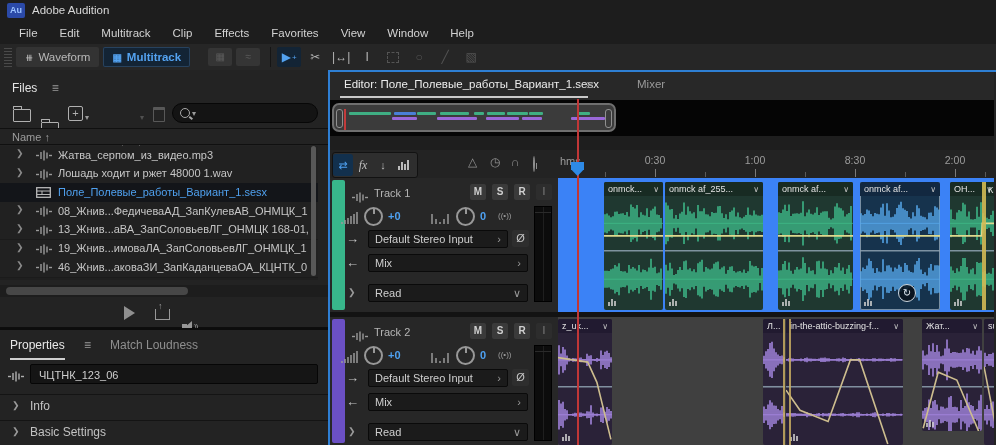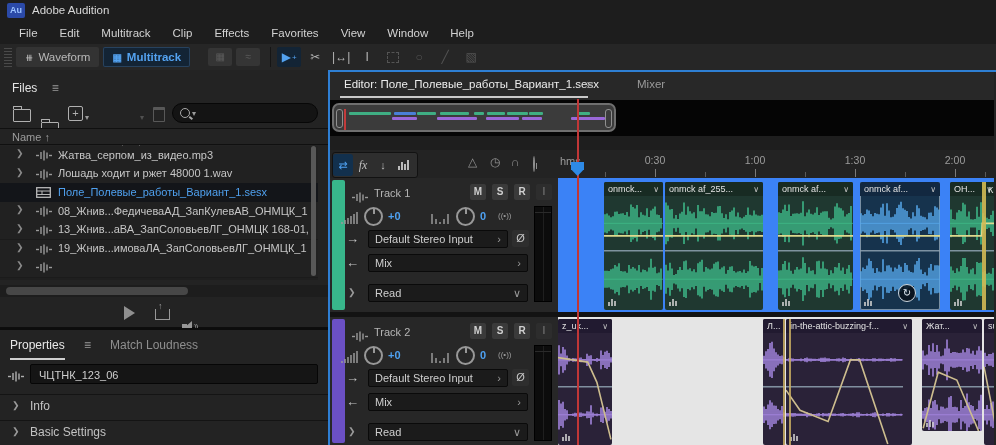--- a/index.html
+++ b/index.html
@@ -111,21 +111,21 @@
   .blue-val{position:absolute;font-size:11px;color:#4ea0f0;font-weight:bold;}
   .gray-ico{position:absolute;color:#9a9a9a;}
   .dd{position:absolute;height:18px;background:#1b1b1b;border:1px solid #0a0a0a;border-radius:2px;color:#cfcfcf;font-size:11px;line-height:17px;padding:0 6px;box-sizing:border-box;}
   .dd .dd-arrow{position:absolute;right:6px;color:#9a9a9a;}
   .phase-btn{position:absolute;width:17px;height:17px;background:#2e2e2e;border-radius:2px;color:#c5c5c5;font-size:11px;text-align:center;line-height:17px;}
   .meter{position:absolute;left:204px;top:28px;width:18px;height:96px;background:#0c0c0c;border:1px solid #000;box-sizing:border-box;}
   .meter:before{content:'';position:absolute;left:50%;top:0;bottom:0;width:1px;background:#1f1f1f;}
   .meter:after{content:'';position:absolute;left:0;right:0;top:5px;height:1px;background:#2a2a2a;}
   .lane{position:absolute;left:228px;top:0;width:436px;height:100%;overflow:hidden;}
   #lane1{background:#3b82f6;}
-  #lane2{background:#e5e5e5;}
+  #lane2{background:#404040;}
   .clip{position:absolute;border-radius:2px;overflow:hidden;}
   .clip.green{background:#1f3830;}
   .clip.blue{background:#16334d;box-shadow:inset 0 0 0 1px rgba(220,235,250,.5);}
   .clip.purple{background:#2a2238;}
   .clip-hdr{position:absolute;left:0;top:0;right:0;height:14px;display:flex;justify-content:space-between;align-items:center;padding:0 4px;font-size:9px;color:#e2e2e2;white-space:nowrap;overflow:hidden;}
   .green .clip-hdr{background:#182b23;}
   .blue .clip-hdr{background:#122840;}
   .purple .clip-hdr{background:#211a30;}
   .clip-hdr .chev{font-size:8px;color:#c0c0c0;margin-left:4px;}
   .clip svg{position:absolute;left:0;top:0;}
@@ -282,20 +282,21 @@
         <div class="chev">❯</div>
         <div class="f-ico"><svg width="16" height="11" viewBox="0 0 16 11" xmlns="http://www.w3.org/2000/svg">
             <g stroke="#9a9a9a" stroke-width="1.4">
               <line x1="0" y1="5.5" x2="3" y2="5.5"></line>
               <line x1="13" y1="5.5" x2="16" y2="5.5"></line>
               <line x1="5" y1="2" x2="5" y2="9"></line>
               <line x1="8" y1="0.5" x2="8" y2="10.5"></line>
               <line x1="11" y1="2.5" x2="11" y2="8.5"></line>
             </g>
           </svg></div>
+        <div class="flabel">46_Жнив...аковаЗИ_ЗапКаданцеваОА_КЦНТК_0</div>
       </div>
     </div>
   <div class="abs" id="v-scroll"></div>
   <div class="abs" id="h-scroll-track">
       <div id="h-scroll-thumb"></div>
     </div>
   <div class="abs" id="transport-row">
     <div class="play-tri abs" style="left:124px;top:5px"></div>
     <div class="exp-box abs" style="left:155px;top:3px"></div>
     <div class="spk abs" style="left:182px;top:5px"></div>
@@ -377,21 +378,21 @@
     <span class="mid-ico" style="left:138px">△</span>
     <span class="mid-ico" style="left:160px">◷</span>
     <span class="mid-ico" style="left:181px">∩</span>
     <span class="mid-ico" style="left:203px;top:7px"><span class="pin"></span></span>
     <span class="abs" id="hms">hms</span>
     <div id="ruler-ticks">
         <div class="tick-label" style="left: 325px;">0:30</div>
         <div class="tick-major" style="left: 325px;"></div>
         <div class="tick-label" style="left: 425px;">1:00</div>
         <div class="tick-major" style="left: 425px;"></div>
-        <div class="tick-label" style="left: 525px;">1:30</div>
+        <div class="tick-label" style="left: 525px;">8:30</div>
         <div class="tick-major" style="left: 525px;"></div>
         <div class="tick-label" style="left: 625px;">2:00</div>
         <div class="tick-major" style="left: 625px;"></div>
         <div class="tick-minor" style="left: 275px;"></div>
         <div class="tick-minor" style="left: 375px;"></div>
         <div class="tick-minor" style="left: 475px;"></div>
         <div class="tick-minor" style="left: 575px;"></div>
         <div class="tick-minor" style="left: 655px;"></div>
       </div>
     <div class="abs" id="ph-marker" style="left: 241px;"></div>
@@ -612,21 +613,21 @@
             <div class="clip-hdr">
               <span>Л...</span>
             </div>
             <svg width="22" height="126">
               <path d="M1 36.8V44.9M1 87.5V104.0M3 32.2V49.5M3 90.0V101.5M5 30.0V51.7M5 85.4V106.1M7 24.0V57.7M7 81.2V110.3M9 22.7V59.0M9 83.4V108.1M11 29.5V52.3M11 86.6V105.0M13 33.3V48.4M13 86.7V104.8M15 35.4V46.4M15 89.9V101.6M17 37.0V44.8M17 91.3V100.2M19 36.5V45.3M19 86.9V104.6M21 38.3V43.5M21 93.5V98.0" stroke="#a98ae6" stroke-width="1.5" fill="none"></path>
               <line x1="0" x2="22" y1="40.879999999999995" y2="40.879999999999995" stroke="#a98ae6" stroke-width="0.8" opacity="0.9"></line>
               <line x1="0" x2="22" y1="95.75999999999999" y2="95.75999999999999" stroke="#a98ae6" stroke-width="0.8" opacity="0.9"></line>
               <line x1="0" x2="22" y1="67.75999999999999" y2="67.75999999999999" stroke="#8fa3b2" stroke-width="1.6" opacity="0.85"></line>
             </svg>
           </div>
-          <div class="clip purple" style="left: 228px; top: 2px; width: 126px; height: 126px;">
+          <div class="clip purple" style="left: 228px; top: 2px; width: 117px; height: 126px;">
             <div class="clip-hdr">
               <span>in-the-attic-buzzing-f...</span>
               <span class="chev">∨</span>
             </div>
             <svg width="117" height="126">
               <path d="M1 40.1V41.7M1 93.9V97.6M3 39.3V42.5M3 94.0V97.5M5 39.3V42.5M5 94.0V97.6M7 39.4V42.4M7 93.9V97.7M9 40.1V41.7M9 94.1V97.5M11 40.0V41.7M11 94.6V96.9M13 40.0V41.8M13 94.5V97.0M15 39.5V42.3M15 94.6V96.9M17 40.0V41.8M17 94.7V96.9M19 38.9V42.8M19 94.4V97.1M21 38.5V43.3M21 93.2V98.3M23 39.6V42.2M23 94.2V97.3M25 39.4V42.4M25 94.3V97.2M27 39.7V42.0M27 95.0V96.6M29 39.7V42.1M29 94.9V96.6M31 40.1V41.7M31 94.5V97.1M33 39.6V42.1M33 94.1V97.4M35 38.8V42.9M35 95.0V96.6M37 38.7V43.0M37 94.0V97.6M39 38.6V43.1M39 94.6V96.9M41 39.2V42.5M41 94.4V97.2M43 39.2V42.6M43 94.1V97.4M45 40.1V41.7M45 95.0V96.6M47 40.1V41.7M47 94.5V97.0M49 40.1V41.7M49 94.4V97.1M51 39.6V42.2M51 95.0V96.6M53 39.2V42.6M53 94.8V96.7M55 39.8V42.0M55 94.3V97.2M57 38.6V43.2M57 94.1V97.4M59 39.1V42.7M59 94.7V96.9M61 39.9V41.9M61 95.0V96.6M63 39.9V41.9M63 94.8V96.8M65 39.6V42.1M65 94.6V96.9M67 40.1V41.7M67 94.0V97.5M69 40.1V41.7M69 94.5V97.0M71 39.8V42.0M71 93.3V98.3M73 39.1V42.7M73 93.3V98.2M75 39.7V42.0M75 94.7V96.8M77 39.5V42.3M77 94.9V96.7M79 40.1V41.7M79 94.9V96.6M81 39.8V42.0M81 94.5V97.1M83 40.1V41.7M83 94.9V96.6M85 39.9V41.8M85 94.6V96.9M87 39.3V42.4M87 93.7V97.9M89 39.3V42.5M89 93.3V98.2M91 39.9V41.9M91 94.2V97.3M93 39.4V42.3M93 95.0V96.6M95 39.4V42.3M95 94.9V96.6M97 39.7V42.1M97 94.5V97.0M99 40.1V41.7M99 95.0V96.6M101 39.8V41.9M101 94.0V97.5M103 39.8V41.9M103 94.1V97.5M105 39.0V42.8M105 94.8V96.8M107 39.4V42.4M107 94.2V97.3M109 39.3V42.5M109 94.6V96.9M111 40.1V41.7M111 95.0V96.6M113 40.0V41.8M113 95.0V96.6M115 40.1V41.7M115 94.7V96.8" stroke="#a98ae6" stroke-width="1.5" fill="none"></path>
               <line x1="0" x2="117" y1="40.879999999999995" y2="40.879999999999995" stroke="#a98ae6" stroke-width="0.8" opacity="0.9"></line>
               <line x1="0" x2="117" y1="95.75999999999999" y2="95.75999999999999" stroke="#a98ae6" stroke-width="0.8" opacity="0.9"></line>
               <line x1="0" x2="117" y1="67.75999999999999" y2="67.75999999999999" stroke="#8fa3b2" stroke-width="1.6" opacity="0.85"></line>
               <polyline points="0.0,71.1 14.0,91.3 42.1,102.5 64.4,40.9 73.7,40.9 101.8,124.9" fill="none" stroke="#cdbd8e" stroke-width="1.6"></polyline>

